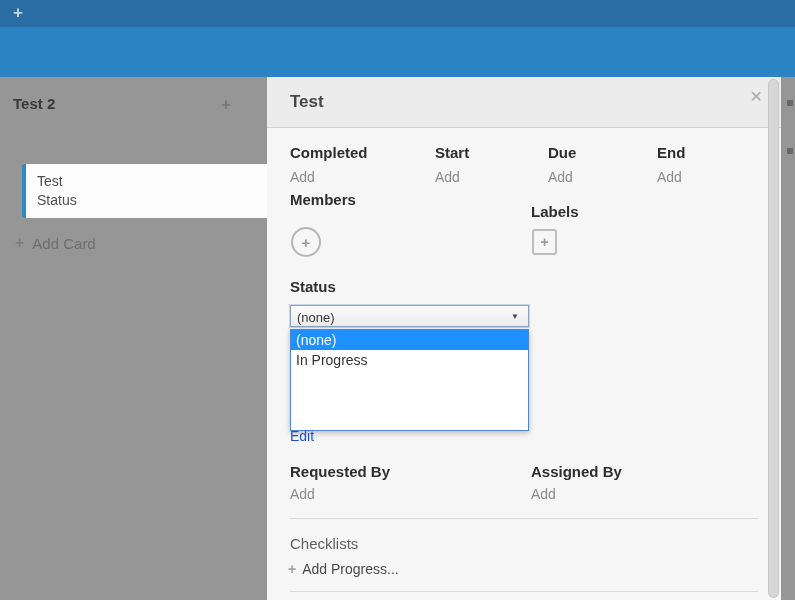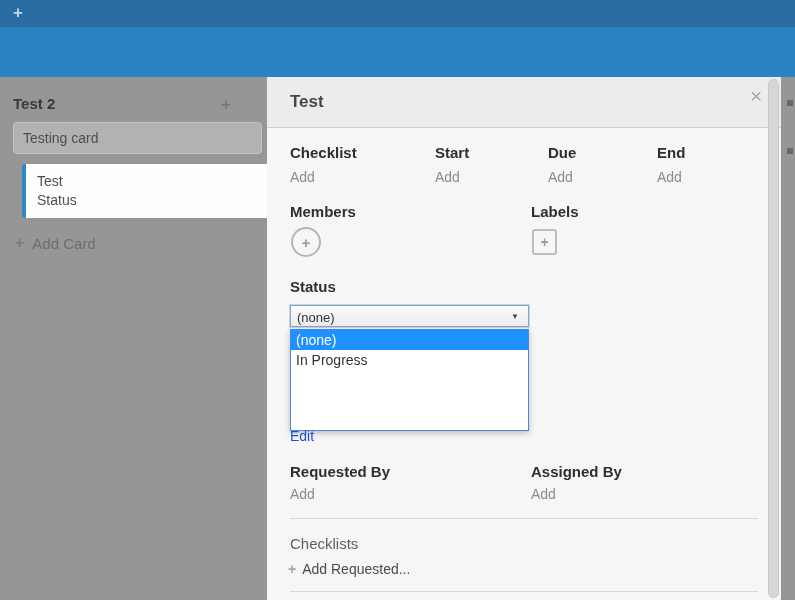--- a/index.html
+++ b/index.html
@@ -104,23 +104,20 @@
     <span class="topbar-plus">+</span>
   </div>
   <div class="topbar-light"></div>
 
   <span class="list-title">Test 2</span>
   <span class="list-add-icon">+</span>
   <span class="hamburger list-menu-icon">
     <span class="hb"></span><span class="hb"></span><span class="hb"></span>
   </span>
 
-  <div class="card-dimmed">
-    <span>Testing card</span>
-  </div>
 
   <div class="card-selected">
     <div>Test</div>
     <div>Status</div>
   </div>
 
   <div class="add-card">
     <span class="plus">+</span>
     <span class="lbl">Add Card</span>
   </div>
@@ -128,31 +125,31 @@
   <div class="panel">
 
     <div class="panel-header">
       <span class="panel-title">Test</span>
       <span class="hamburger panel-menu-icon">
         <span class="hb"></span><span class="hb"></span><span class="hb"></span>
       </span>
       <span class="panel-close">×</span>
     </div>
 
-    <span class="sec-label" style="left:23px; top:67px;">Checklist</span>
+    <span class="sec-label" style="left:23px; top:67px;">Completed</span>
     <span class="sec-label" style="left:168px; top:67px;">Start</span>
     <span class="sec-label" style="left:281px; top:67px;">Due</span>
     <span class="sec-label" style="left:390px; top:67px;">End</span>
 
     <span class="add-link" style="left:23px; top:92px;">Add</span>
     <span class="add-link" style="left:168px; top:92px;">Add</span>
     <span class="add-link" style="left:281px; top:92px;">Add</span>
     <span class="add-link" style="left:390px; top:92px;">Add</span>
 
-    <span class="sec-label" style="left:23px; top:126px;">Members</span>
+    <span class="sec-label" style="left:23px; top:114px;">Members</span>
     <span class="sec-label" style="left:264px; top:126px;">Labels</span>
 
     <div class="circle-btn">
       <span>+</span>
     </div>
     <div class="square-btn">
       <span>+</span>
     </div>
 
     <span class="sec-label" style="left:23px; top:201px;">Status</span>
@@ -172,21 +169,21 @@
     <span class="sec-label" style="left:23px; top:386px;">Requested By</span>
     <span class="sec-label" style="left:264px; top:386px;">Assigned By</span>
     <span class="add-link" style="left:23px; top:409px;">Add</span>
     <span class="add-link" style="left:264px; top:409px;">Add</span>
 
     <div class="divider" style="top:441px;"></div>
 
     <span class="checklists-label">Checklists</span>
     <div class="add-checklist">
       <span class="plus">+</span>
-      <span class="lbl">Add Requested...</span>
+      <span class="lbl">Add Progress...</span>
     </div>
 
     <div class="divider" style="top:514px;"></div>
 
     <div class="panel-scrollbar"></div>
   </div>
 
   <div class="edge-mark" style="left:787px; top:100px;"></div>
   <div class="edge-mark" style="left:787px; top:148px;"></div>
 

